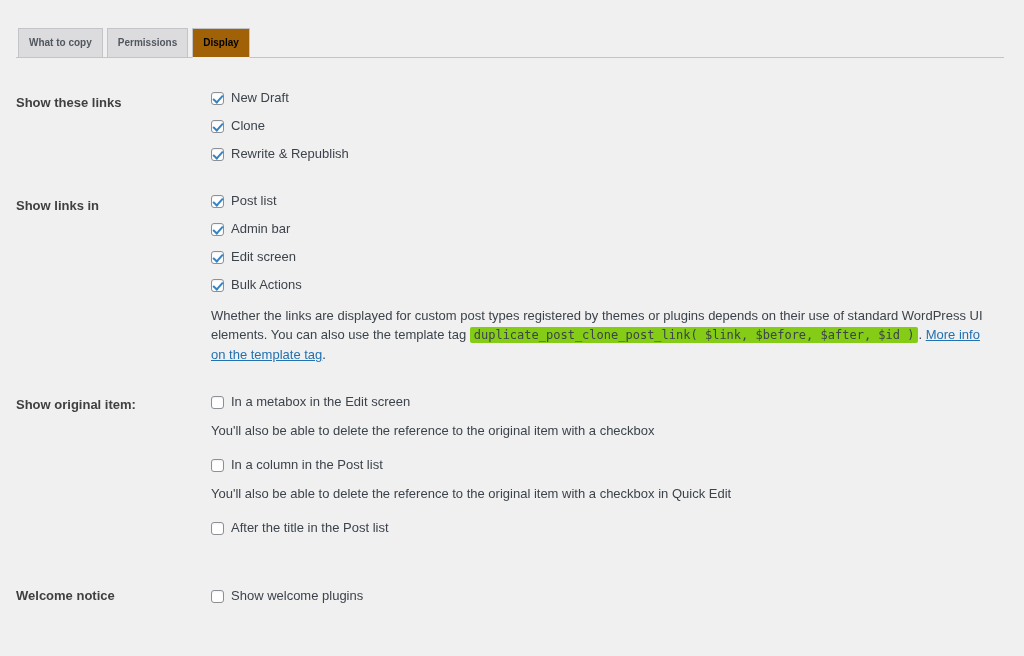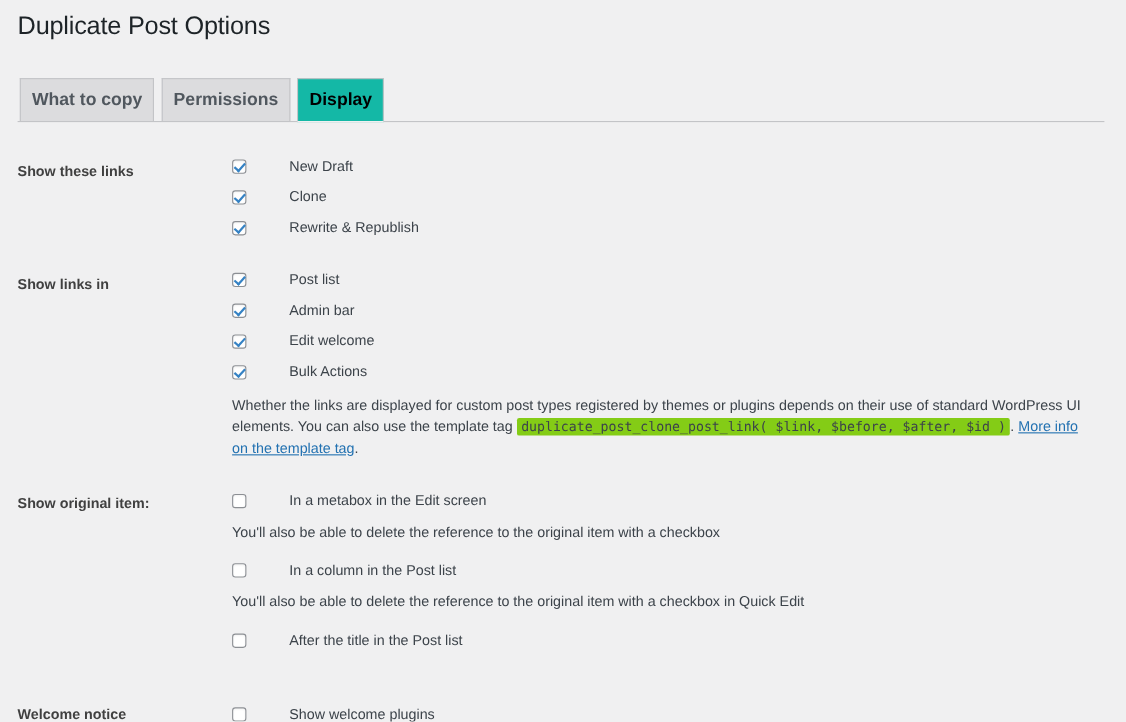--- a/index.html
+++ b/index.html
@@ -43,32 +43,32 @@
     position: relative;
   }
   .nav-tab {
     display: inline-block;
     float: none;
     border: 1px solid #c3c4c7;
     border-bottom: none;
     margin-left: 0.4em;
     margin-bottom: -1px;
     padding: 5px 10px 6px;
-    font-size: 16px;
+    font-size: 10px;
     line-height: 1.71428571;
     font-weight: 600;
     background: #dcdcde;
     color: #50575e;
     text-decoration: none;
     white-space: nowrap;
     box-sizing: border-box;
   }
   .nav-tab:first-child { margin-left: 0; }
   .nav-tab-active {
-    background: #14b8a6;
+    background: #a16207;
     color: #000;
     border-bottom: 1px solid #f0f0f1;
   }
 
   
   .form-table {
     border-collapse: collapse;
     margin-top: 17px;
     width: 100%;
     clear: both;
@@ -102,21 +102,20 @@
   }
   .cb-row:last-child { margin-bottom: 0; }
 
   .cb-label {
     display: inline-flex;
     align-items: center;
     cursor: pointer;
     font-size: 13px;
     color: #3c434a;
     line-height: 1.3;
-    gap: 32px;
   }
 
   .cbox {
     position: relative;
     display: inline-block;
     width: 13px;
     height: 13px;
     min-width: 13px;
     border: 1px solid #8c8f94;
     border-radius: 3px;
@@ -170,21 +169,20 @@
   }
 
   .opt-block { margin-bottom: 17px; }
   .opt-block:last-child { margin-bottom: 16px; }
 </style>
 </head>
 <body>
 
 <div class="wrap">
 
-  <h1 class="page-title">Duplicate Post Options</h1>
 
   <nav class="nav-tab-wrapper">
     <a href="#" class="nav-tab">What to copy</a><a href="#" class="nav-tab">Permissions</a><a href="#" class="nav-tab nav-tab-active">Display</a>
   </nav>
 
   <form>
     <table class="form-table">
       <tbody>
 
         <tr>
@@ -222,21 +220,21 @@
             </div>
             <div class="cb-row">
               <label class="cb-label">
                 <span class="cbox checked"></span>
                 <span class="cb-text">Admin bar</span>
               </label>
             </div>
             <div class="cb-row">
               <label class="cb-label">
                 <span class="cbox checked"></span>
-                <span class="cb-text">Edit welcome</span>
+                <span class="cb-text">Edit screen</span>
               </label>
             </div>
             <div class="cb-row">
               <label class="cb-label">
                 <span class="cbox checked"></span>
                 <span class="cb-text">Bulk Actions</span>
               </label>
             </div>
 
             <p class="description"><span>Whether the links are displayed for custom post types registered by themes or plugins depends on their use of standard WordPress UI elements. You can also use the template tag</span> <code>duplicate_post_clone_post_link( $link, $before, $after, $id )</code><span>.</span> <a href="#" class="doc-link">More info on the template tag</a><span>.</span></p>

